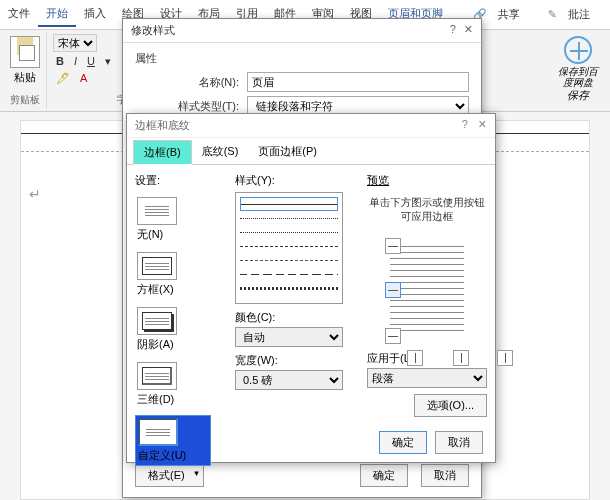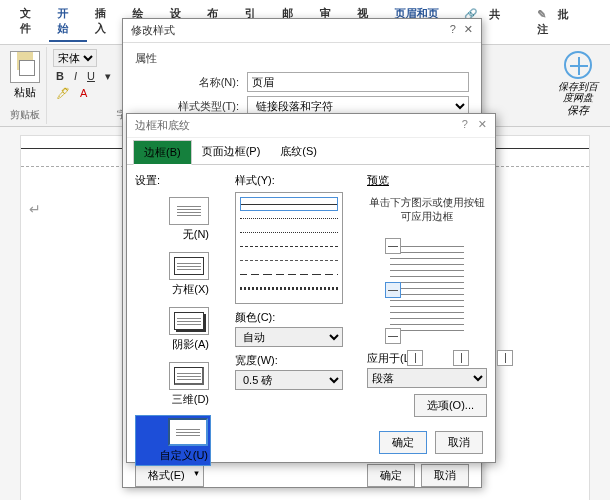--- a/index.html
+++ b/index.html
@@ -1,18 +1,18 @@
 <!DOCTYPE html>
 <html><head>
 <meta charset="utf-8">
 <style>
 * { box-sizing: border-box; margin: 0; padding: 0; font-family: "Microsoft YaHei", sans-serif; font-size: 11px; }
 body { width: 610px; height: 500px; background: #f5f5f5; overflow: hidden; position: relative; }
 
-.menubar { display: flex; background: #fff; border-bottom: 1px solid #d0d0d0; padding: 2px 12px; font-weight: bold; }
+.menubar { display: flex; background: #fff; border-bottom: 1px solid #d0d0d0; padding: 2px 0; }
 .menubar span { padding: 4px 8px; color: #333; cursor: pointer; }
 .menubar .active { color: #2a579a; border-bottom: 2px solid #2a579a; }
 .menubar .special { color: #2a579a; }
 .share-area { margin-left: auto; display: flex; align-items: center; color: #2a579a; gap: 4px; padding-right: 4px;}
 .share-area .p { color:#888;}
 
 .ribbon { background: #f3f3f3; height: 82px; display: flex; padding: 2px 4px; border-bottom: 1px solid #ccc; position: relative;}
 .ribbon-group { border-right: 1px solid #ddd; padding: 2px 6px; display:flex; flex-direction:column;}
 .ribbon-group .title { text-align:center; color:#666; margin-top:auto; font-size:10px;}
 .paste-ico { width:30px; height:32px; background: linear-gradient(#e8d9a0,#e8d9a0) 6px 0/16px 18px no-repeat, #fff; border:1px solid #999; position:relative; margin:2px auto;}
@@ -36,38 +36,38 @@
 
 .dlg1{position:absolute;left:122px;top:18px;width:360px;background:#fff;border:1px solid #888;box-shadow:2px 2px 8px rgba(0,0,0,0.3);}
 .dlg1 .titlebar{padding:4px 8px;background:#fff;border-bottom:1px solid #ddd;display:flex;}
 .dlg1 .titlebar .t{color:#333;}
 .dlg1 .titlebar .ctrls{margin-left:auto;color:#666;display:flex;gap:8px;}
 .dlg1 .body{padding:8px 12px;}
 .dlg1 .section-label{color:#333;margin-bottom:6px;}
 .form-row{display:flex;align-items:center;margin:4px 0;gap:8px;}
 .form-row label{width:64px;text-align:right;color:#333;margin-left:40px;}
 .form-row input,.form-row select{flex:1;border:1px solid #aaa;padding:2px 4px;height:20px;background:#fff;}
-.dlg1-footer{display:flex;padding:6px 12px 0;gap:6px;}
+.dlg1-footer{display:flex;padding:6px 12px 10px;gap:13px;}
 .btn{border:1px solid #999;background:#f5f5f5;padding:3px 12px;cursor:pointer;}
 .btn-drop{padding-right:18px;position:relative;}
 .btn-drop::after{content:"▾";position:absolute;right:4px;top:3px;font-size:9px;}
 
 
 .dlg2{position:absolute;left:126px;top:113px;width:370px;height:350px;background:#fff;border:1px solid #888;box-shadow:2px 2px 10px rgba(0,0,0,0.35);}
 .dlg2 .titlebar{padding:4px 8px;display:flex;border-bottom:1px solid #eee;}
 .dlg2 .titlebar .t{color:#666;}
 .dlg2 .titlebar .ctrls{margin-left:auto;display:flex;gap:10px;color:#888;}
 .tabs{display:flex;border-bottom:1px solid #ccc;padding:2px 6px 0;}
 .tabs span{padding:4px 10px;cursor:pointer;position:relative;}
-.tabs .active{border:1px solid #ccc;border-bottom:1px solid #fff;background:#15803d;margin-bottom:-1px;}
+.tabs .active{border:1px solid #ccc;border-bottom:1px solid #fff;background:#5eead4;margin-bottom:-1px;}
 .dlg2-body{display:flex;padding:8px;gap:24px;height:260px;}
 .col{display:flex;flex-direction:column;}
 .col1{width:76px;}
 .col1 .lbl{margin-bottom:4px;}
-.setting-item{display:flex;flex-direction:column;align-items:flex-end;margin:3px 0;cursor:pointer;padding:2px;}
+.setting-item{display:flex;flex-direction:column;align-items:flex-start;margin:3px 0;cursor:pointer;padding:2px;}
 .setting-item .thumb{width:40px;height:28px;border:1px solid #999;background:#fff;position:relative;display:flex;align-items:center;justify-content:center;}
 .setting-item.selected{border:1px solid #4a90d9;background:#1d4ed8;}
 .thumb.none{}
 .thumb.box::after{content:"";position:absolute;inset:4px;border:1px solid #333;}
 .thumb.shadow::after{content:"";position:absolute;inset:4px;border:1px solid #333;box-shadow:2px 2px 0 #333;}
 .thumb.threeD::after{content:"";position:absolute;inset:4px;border:1px solid #333;border-right:2px solid #666;border-bottom:2px solid #666;}
 .thumb.custom{border:2px inset #4a90d9;}
 .thumb .lines{display:flex;flex-direction:column;gap:2px;width:24px;}
 .thumb .lines i{height:1px;background:#888;}
 .setting-item span{margin-top:2px;}
@@ -199,22 +199,22 @@
 <div class="dlg2">
   <div class="titlebar">
     <span class="t">边框和底纹</span>
     <span class="ctrls">
         <span>?</span>
         <span>✕</span>
       </span>
   </div>
   <div class="tabs">
     <span class="active">边框(B)</span>
+    <span>底纹(S)</span>
     <span>页面边框(P)</span>
-    <span>底纹(S)</span>
   </div>
   <div class="dlg2-body">
     <div class="col col1">
       <div class="lbl">设置:</div>
       <div class="setting-item">
           <div class="thumb none">
             <div class="lines">
               <i></i>
               <i></i>
               <i></i>

